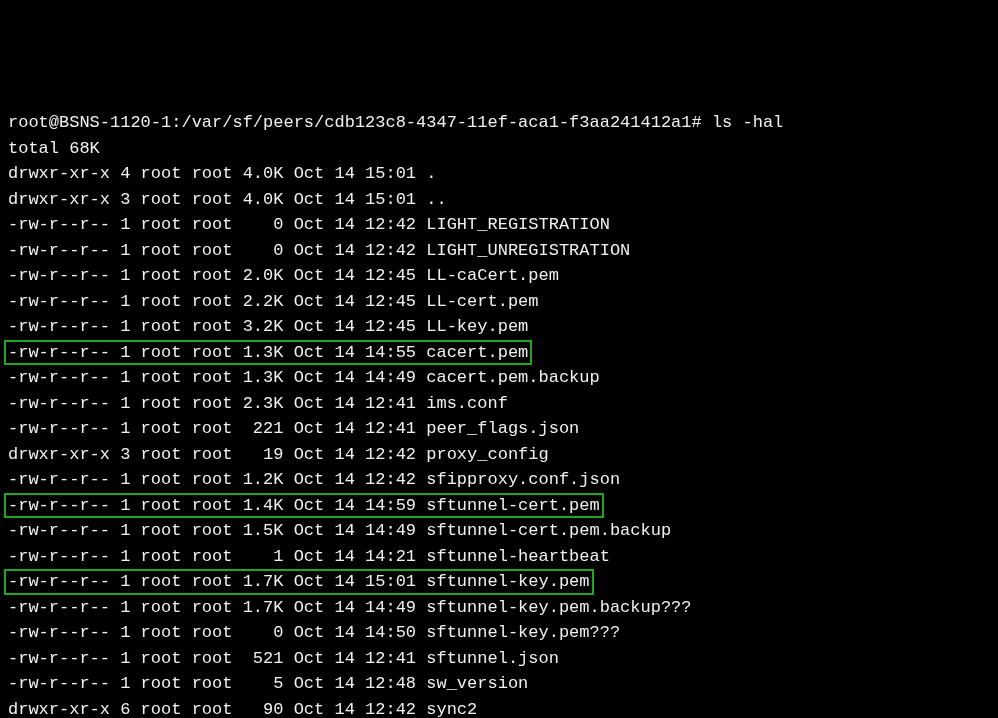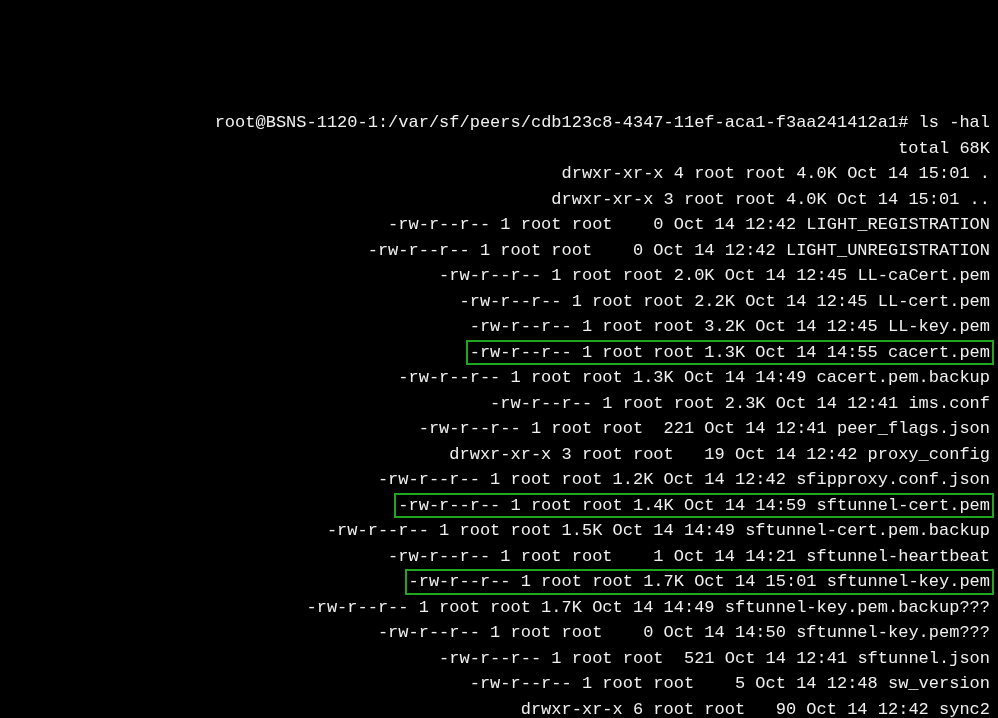--- a/index.html
+++ b/index.html
@@ -15,21 +15,20 @@
       line-height: 1.5;
       padding: 8px;
       width: 998px;
       height: 718px;
       overflow: hidden;
       white-space: pre;
     }
     .row {
       display: block;
       position: relative;
-      text-align: right;
     }
     .hl {
       position: relative;
       display: inline-block;
     }
     .hl::after {
       content: "";
       position: absolute;
       left: -4px;
       right: -4px;

